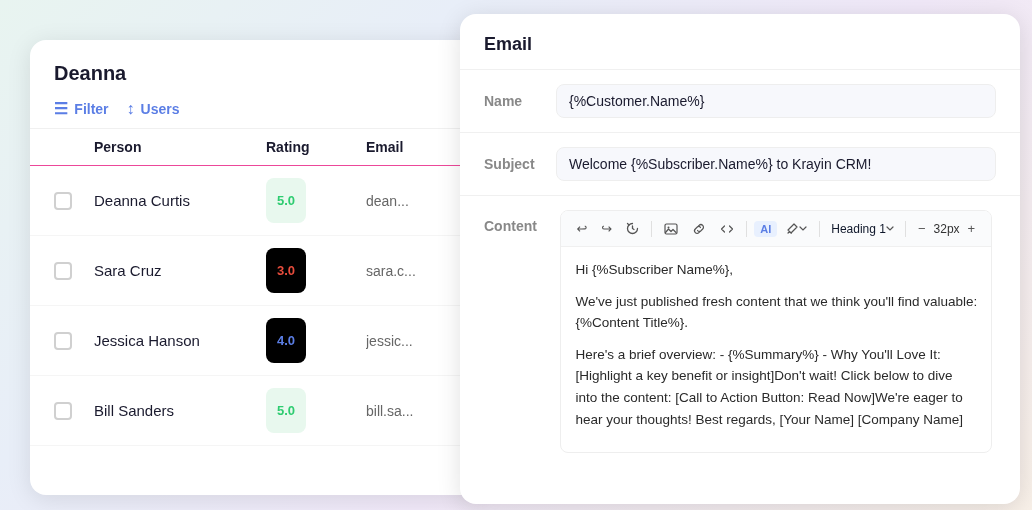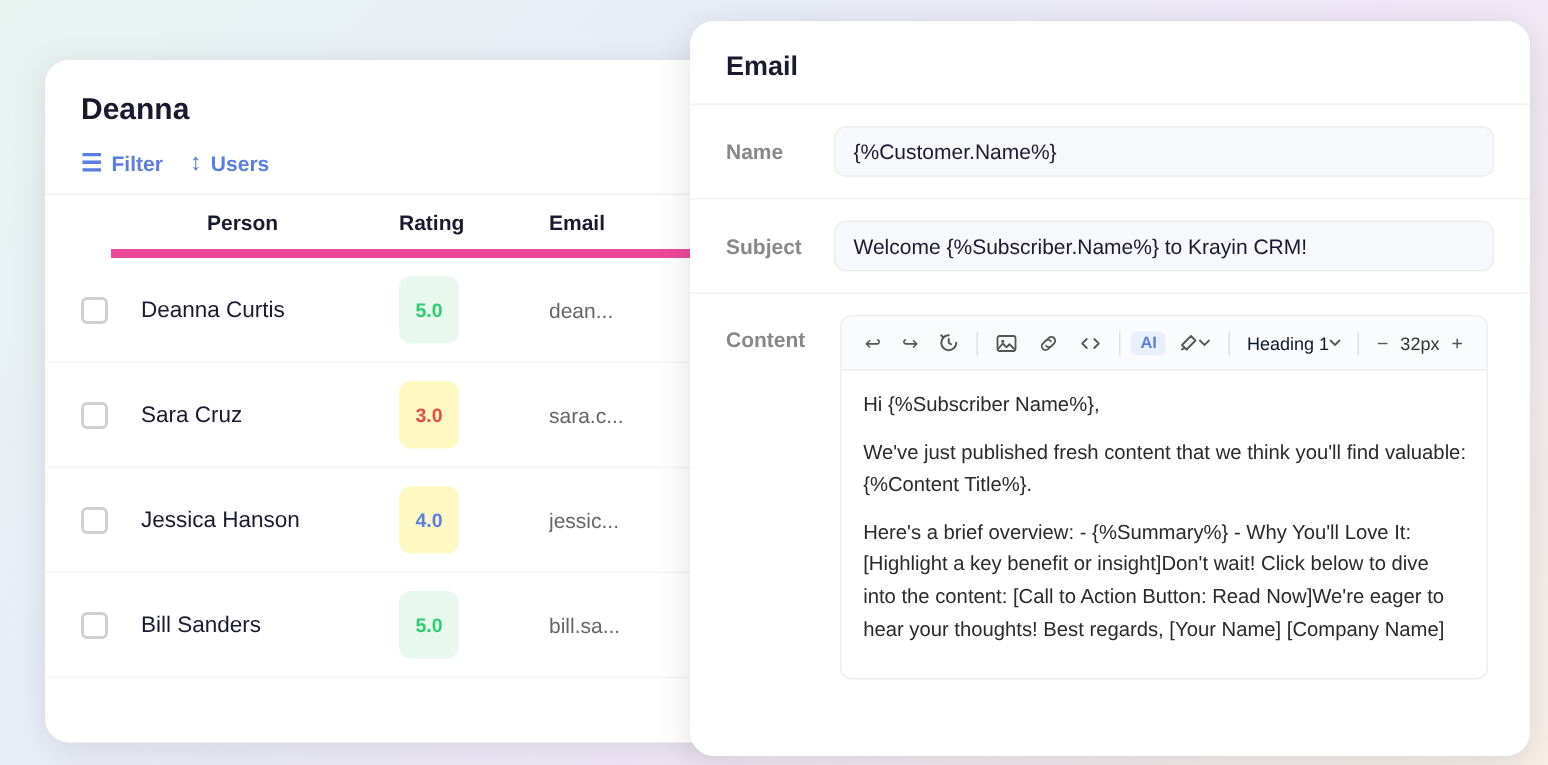--- a/index.html
+++ b/index.html
@@ -54,22 +54,21 @@
     }
 
     .toolbar-btn .icon {
       font-size: 16px;
     }
 
     .table-header {
       display: grid;
       grid-template-columns: 40px 1fr 100px 100px;
       padding: 10px 24px;
-      border-bottom: 6px solid #ec4899;
-      margin-left: 44px;
+      border-bottom: 1px solid #ec4899;
     }
 
     .table-header-cell {
       font-size: 14px;
       font-weight: 700;
       color: #1a1a2e;
     }
 
     .table-row {
       display: grid;
@@ -104,26 +103,26 @@
       font-size: 13px;
       font-weight: 600;
     }
 
     .rating-green {
       background: #e8f8ee;
       color: #2ecc71;
     }
 
     .rating-red {
-      background: #fef9c3;
+      background: #000000;
       color: #e74c3c;
     }
 
     .rating-blue {
-      background: #fef9c3;
+      background: #000000;
       color: #5b7ee5;
     }
 
     .email-text {
       font-size: 14px;
       color: #666;
       overflow: hidden;
       text-overflow: ellipsis;
       white-space: nowrap;
     }

